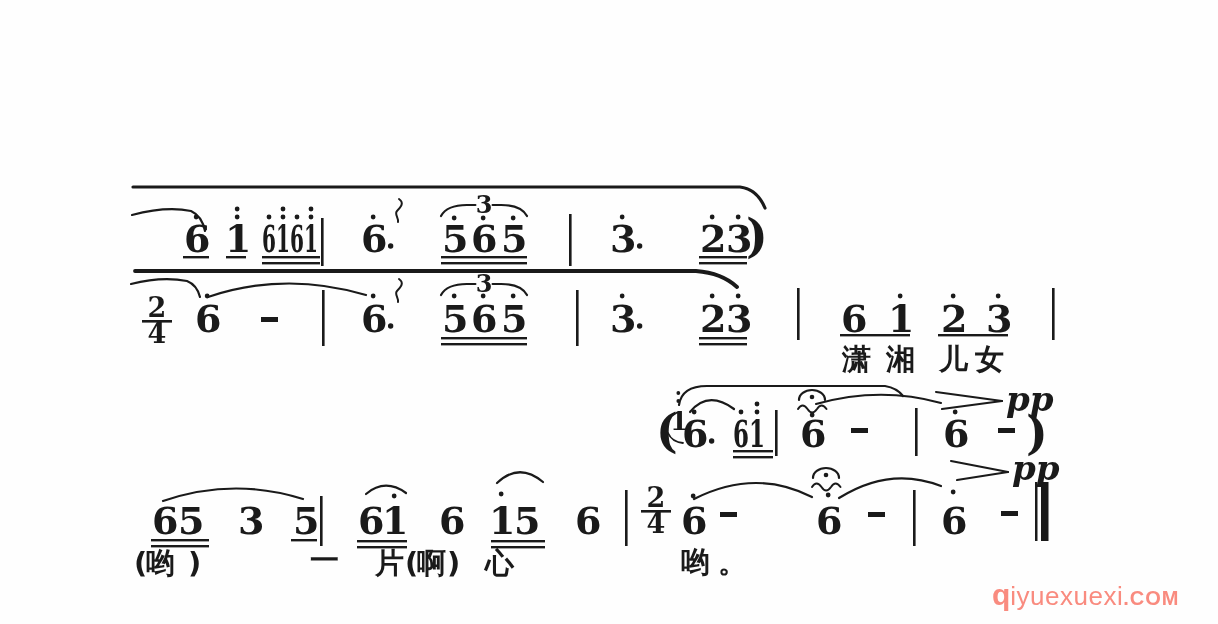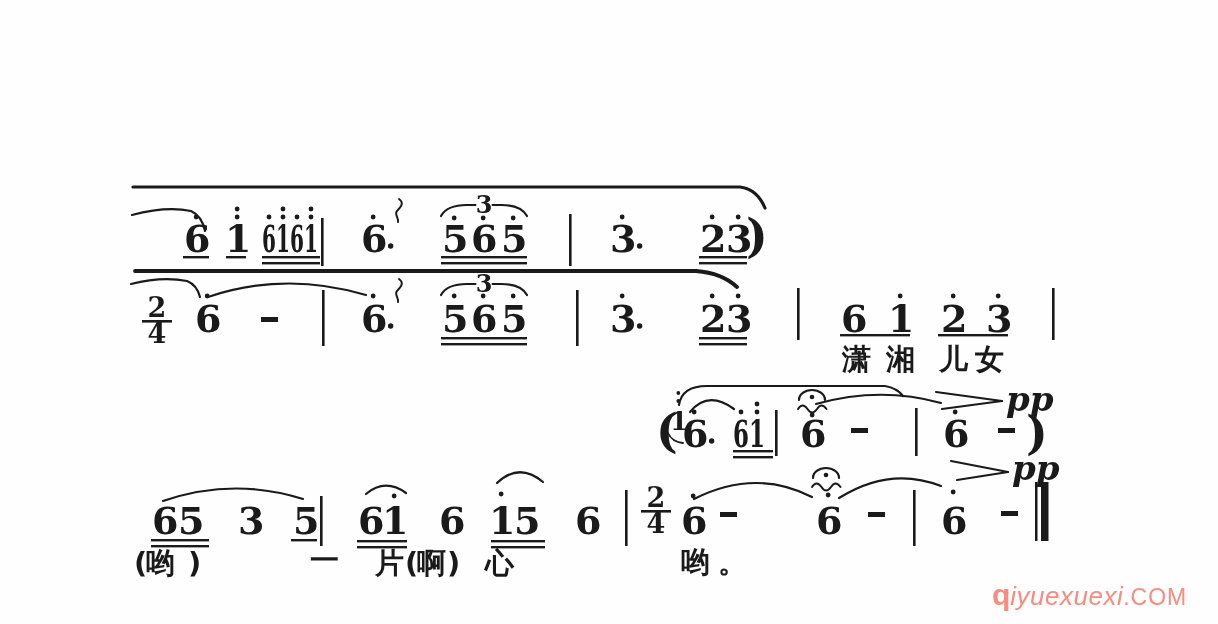--- a/index.html
+++ b/index.html
@@ -2,22 +2,22 @@
 <html><head>
 <meta charset="utf-8">
 <style>
   html,body{margin:0;padding:0;background:#e8e8e8;}
   .page{position:relative;width:1218px;height:624px;background:#fefefe;overflow:hidden;
         font-family:"DejaVu Serif","Liberation Serif",serif;}
   svg text{fill:#1a1a1a;}
   .watermark{position:absolute;left:992px;top:578px;white-space:nowrap;
              font-family:"Liberation Sans","DejaVu Sans",sans-serif;}
   .wm-q{font-weight:700;font-size:30px;}
-  .wm-body{font-weight:400;font-size:26px;letter-spacing:0.5px;font-style:italic;}
-  .wm-caps{font-weight:400;font-size:23px;letter-spacing:1px;}
+  .wm-body{font-weight:400;font-size:26px;letter-spacing:0.5px;}
+  .wm-caps{font-weight:700;font-size:20px;letter-spacing:1px;}
 </style>
 </head>
 <body>
 
 <div class="page">
   <svg width="1218" height="624" viewBox="0 0 1218 624" xmlns="http://www.w3.org/2000/svg">
       <path d="M133,187 L740,187 Q757,189 765,208" fill="none" stroke="#1a1a1a" stroke-width="3.2" stroke-linecap="round"></path>
       <path d="M132,215 Q166,206 191,211 Q202,216 205,231" fill="none" stroke="#1a1a1a" stroke-width="2.2" stroke-linecap="round"></path>
       <text x="184" y="252" font-size="38" font-family="&quot;DejaVu Serif&quot;,&quot;Liberation Serif&quot;,serif" font-weight="700">6</text>
       <circle cx="196.16" cy="217" r="2.4" fill="#1a1a1a"></circle>

